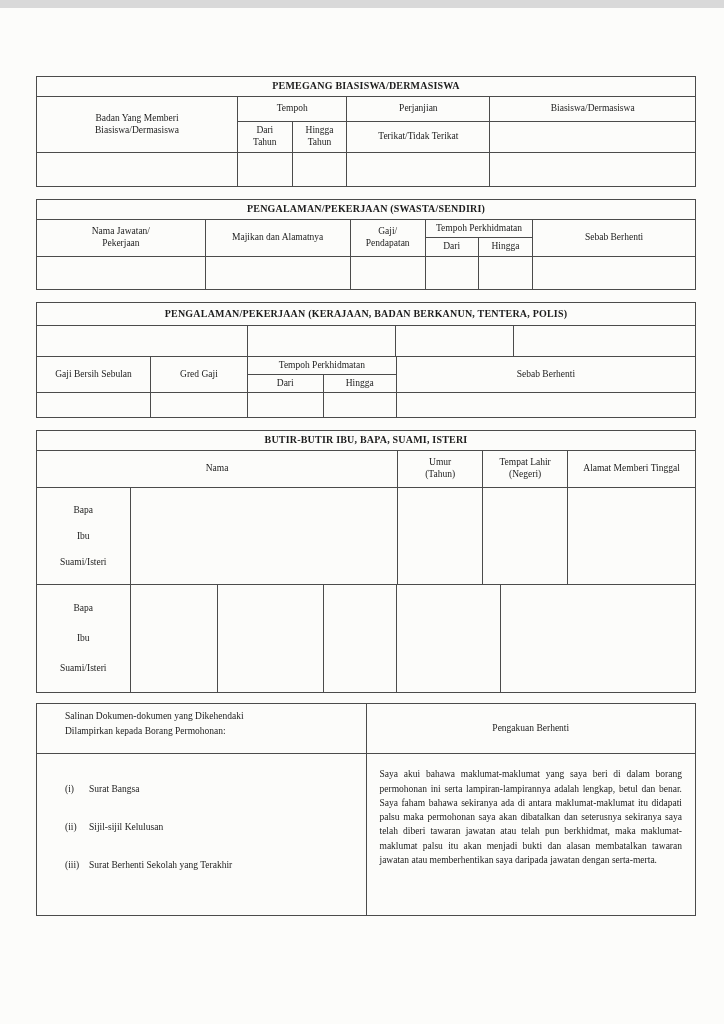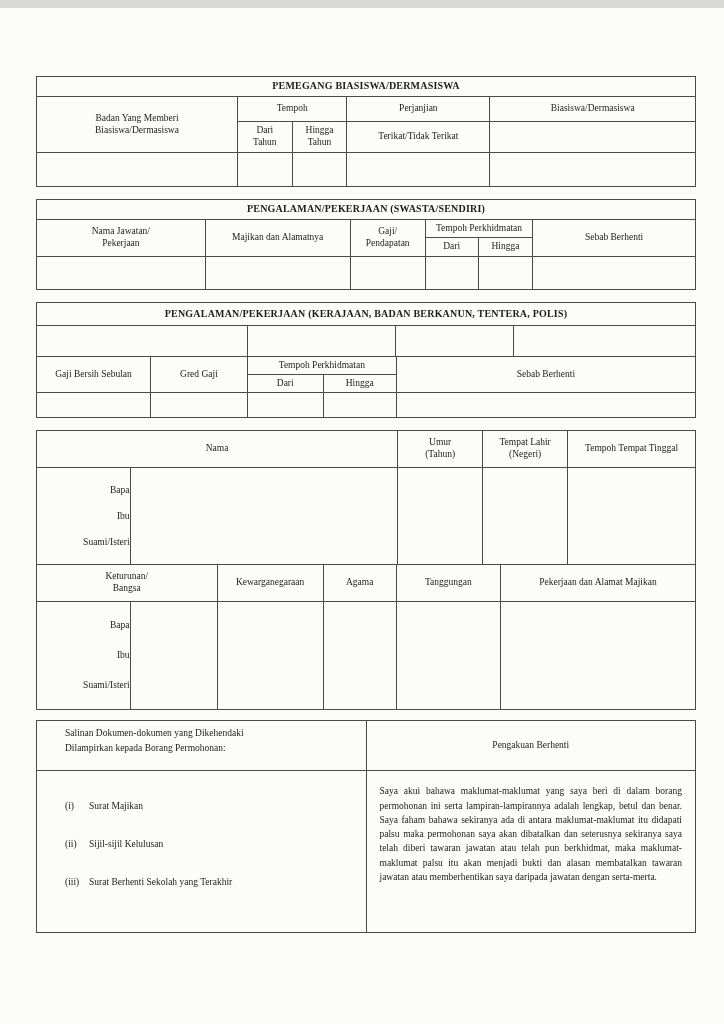--- a/index.html
+++ b/index.html
@@ -12,21 +12,21 @@
   td{
     border:1px solid #4b4b4b;font-size:9.5px;line-height:1.25;
     text-align:center;vertical-align:middle;padding:2px 4px;
     white-space:pre-line;overflow:hidden;
   }
   td.title{font-weight:bold;font-size:10px;letter-spacing:.2px;}
   td.left{text-align:left;}
   td.top{vertical-align:top;}
   .mb12{margin-bottom:12px;} .mb15{margin-bottom:15px;} .mb10{margin-bottom:10px;} .mb27{margin-bottom:27px;}
   .joined{margin-top:-1px;}
-  .rowlabels{padding:3px 0 3px 0;text-align:right;}
+  .rowlabels{padding:3px 0 3px 0;text-align:center;}
   .rowlabels div{line-height:14px;}
   .rowlabels.tall div{line-height:18px;}
   .doc-head{padding:5px 6px 15px 28px;line-height:1.55;}
   .doc-list{padding:18px 6px 6px 28px;}
   .doc-item{display:flex;margin-bottom:14px;font-size:9.5px;}
   .doc-item .num{width:24px;flex:0 0 24px;}
   .decl{padding:13px 13px 6px 13px;text-align:justify;line-height:1.5;font-size:9.5px;}
 </style>
 </head>
 <body>
@@ -158,27 +158,30 @@
 
   <table>
     <colgroup>
         <col style="width:14.2%">
         <col style="width:40.6%">
         <col style="width:12.9%">
         <col style="width:12.9%">
         <col style="width:19.4%">
       </colgroup>
     <tbody>
+        <tr style="height:20px">
+      <td class="title" colspan="5">BUTIR-BUTIR IBU, BAPA, SUAMI, ISTERI</td>
+    </tr>
     <tr style="height:37px">
       <td colspan="2">Nama</td>
       <td>Umur
 (Tahun)</td>
       <td>Tempat Lahir
 (Negeri)</td>
-      <td>Tempoh Tempat Tinggal</td>
+      <td>Alamat Memberi Tinggal</td>
     </tr>
     <tr style="height:44px">
       <td class="rowlabels">
         <div>Bapa</div>
         <div>Ibu</div>
         <div>Suami/Isteri</div>
       </td>
       <td></td>
       <td></td>
       <td></td>
@@ -189,28 +192,20 @@
   <table class="joined mb10">
     <colgroup>
         <col style="width:14.2%">
         <col style="width:13.2%">
         <col style="width:16.1%">
         <col style="width:11.1%">
         <col style="width:15.8%">
         <col style="width:29.6%">
       </colgroup>
     <tbody>
-        <tr style="height:37px">
-      <td colspan="2">Keturunan/
-Bangsa</td>
-      <td>Kewarganegaraan</td>
-      <td>Agama</td>
-      <td>Tanggungan</td>
-      <td>Pekerjaan dan Alamat Majikan</td>
-    </tr>
     <tr style="height:53px">
       <td class="rowlabels tall">
         <div>Bapa</div>
         <div>Ibu</div>
         <div>Suami/Isteri</div>
       </td>
       <td></td>
       <td></td>
       <td></td>
       <td></td>
@@ -227,21 +222,21 @@
     <tbody>
         <tr style="height:40px">
       <td class="left doc-head">Salinan Dokumen-dokumen yang Dikehendaki
 Dilampirkan kepada Borang Permohonan:</td>
       <td>Pengakuan Berhenti</td>
     </tr>
     <tr style="height:122px">
       <td class="left top doc-list">
         <div class="doc-item">
           <span class="num">(i)</span>
-          <span>Surat Majikan</span>
+          <span>Surat Bangsa</span>
         </div>
         <div class="doc-item">
           <span class="num">(ii)</span>
           <span>Sijil-sijil Kelulusan</span>
         </div>
         <div class="doc-item">
           <span class="num">(iii)</span>
           <span>Surat Berhenti Sekolah yang Terakhir</span>
         </div>
         

